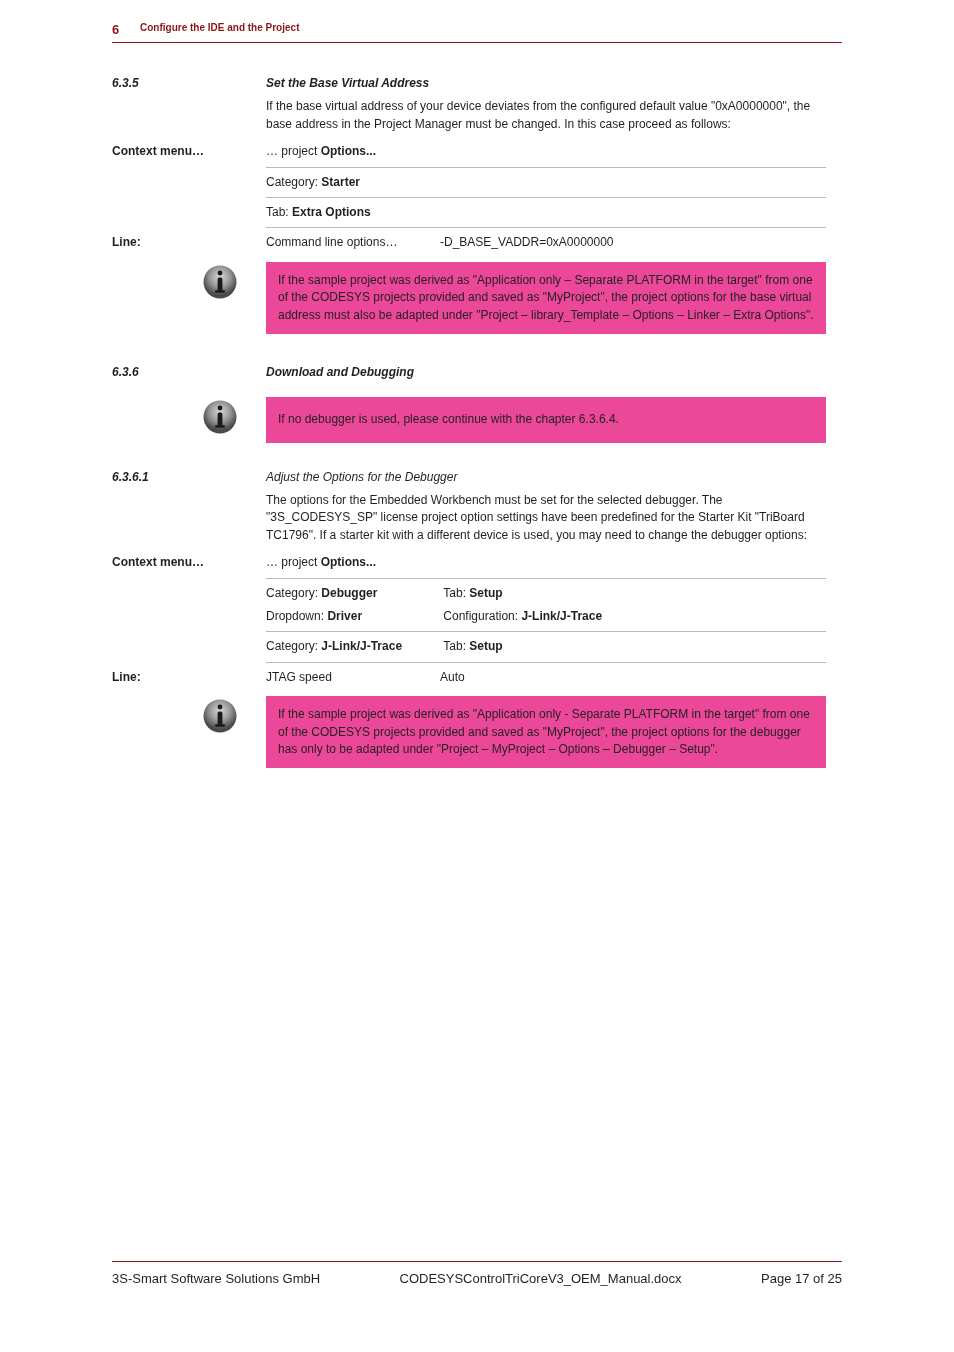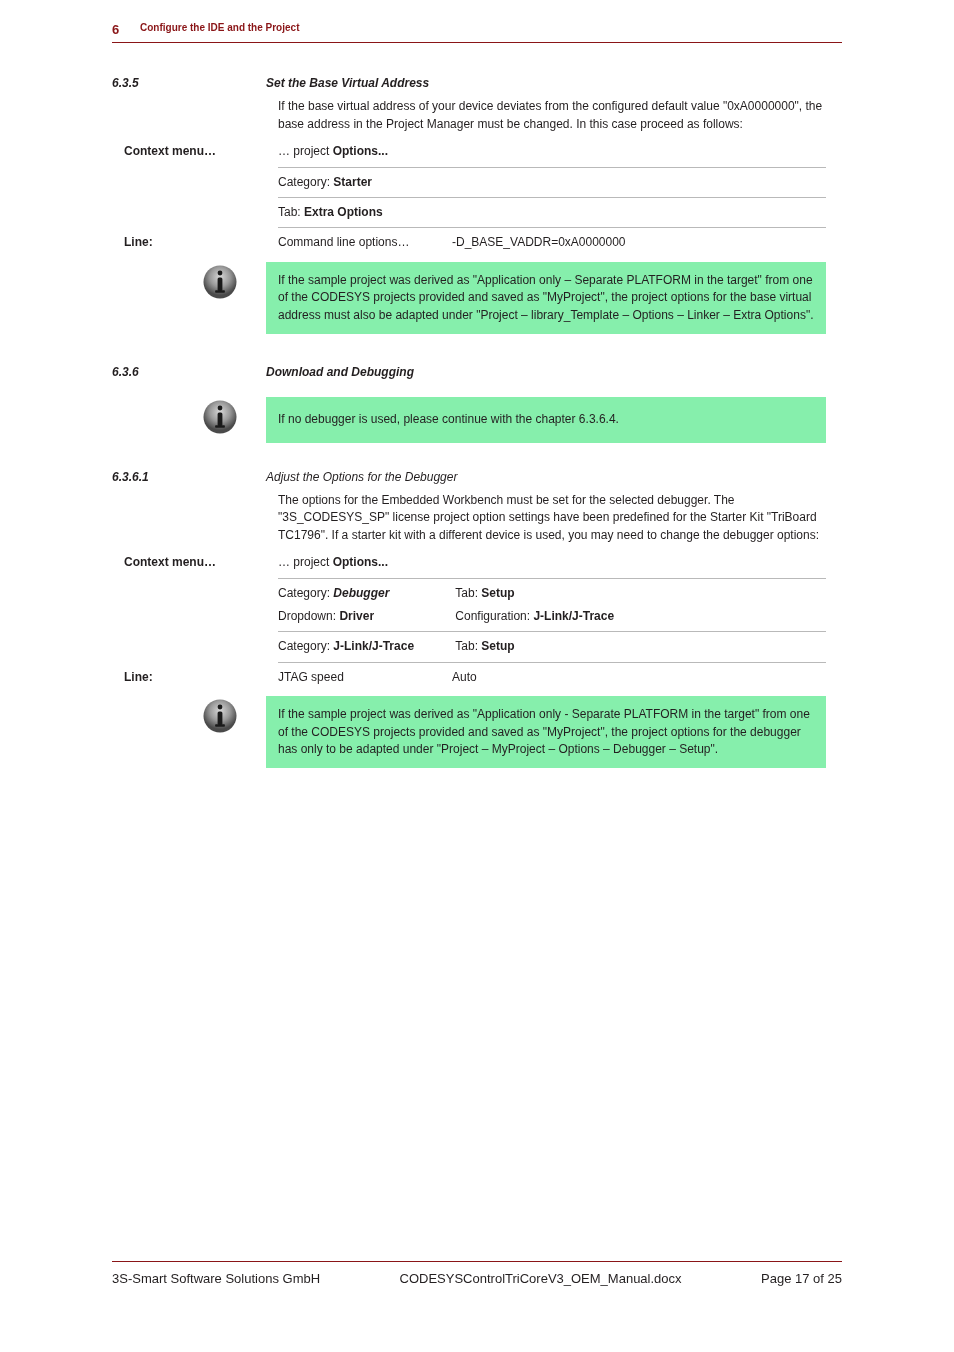--- a/index.html
+++ b/index.html
@@ -73,41 +73,41 @@
   .right-col.noborder { border-bottom: none; padding-bottom: 0; }
   .field-label {
     display: inline-block;
     width: 174px;
     vertical-align: top;
   }
   .field-value {
     display: inline-block;
     vertical-align: top;
   }
-  .row-gap { margin-top: 6px; margin-left: 12px; }
+  .row-gap { margin-top: 6px; }
   .info-block {
     display: flex;
     align-items: flex-start;
     margin-top: 10px;
   }
   .info-icon-wrap {
     width: 154px;
     flex-shrink: 0;
     display: flex;
     justify-content: flex-end;
     padding-right: 28px;
     padding-top: 2px;
   }
   .info-icon-svg {
     width: 36px;
     height: 36px;
   }
   .info-box {
     flex: 1;
-    background: #86efac;
+    background: #ec4899;
     padding: 10px 12px 10px 12px;
     font-size: 12px;
     line-height: 1.45;
   }
   .footer-line {
     position: absolute;
     left: 112px;
     right: 112px;
     bottom: 66px;
     display: flex;
@@ -214,21 +214,21 @@
     <div class="row row-gap" style="margin-top:10px;">
       <div class="left-col">Context menu…</div>
       <div class="right-col">
         <span class="field-label"><span>… project </span><span style="font-weight:700;">Options...</span></span>
       </div>
     </div>
 
     <div class="row row-gap">
       <div class="left-col"></div>
       <div class="right-col">
-        <span class="field-label"><span>Category: </span><span style="font-weight:700;font-style:italic;">Debugger</span></span>
+        <span class="field-label"><span>Category: </span><span style="font-weight:700;">Debugger</span></span>
         <span class="field-label"><span>Tab: </span><span style="font-weight:700;">Setup</span></span>
         <div style="margin-top:6px;">
           <span class="field-label"><span>Dropdown: </span><span style="font-weight:700;text-align:center;">Driver</span></span>
           <span class="field-label"><span>Configuration: </span><span style="font-weight:700;">J-Link/J-Trace</span></span>
         </div>
       </div>
     </div>
 
     <div class="row row-gap">
       <div class="left-col"></div>

